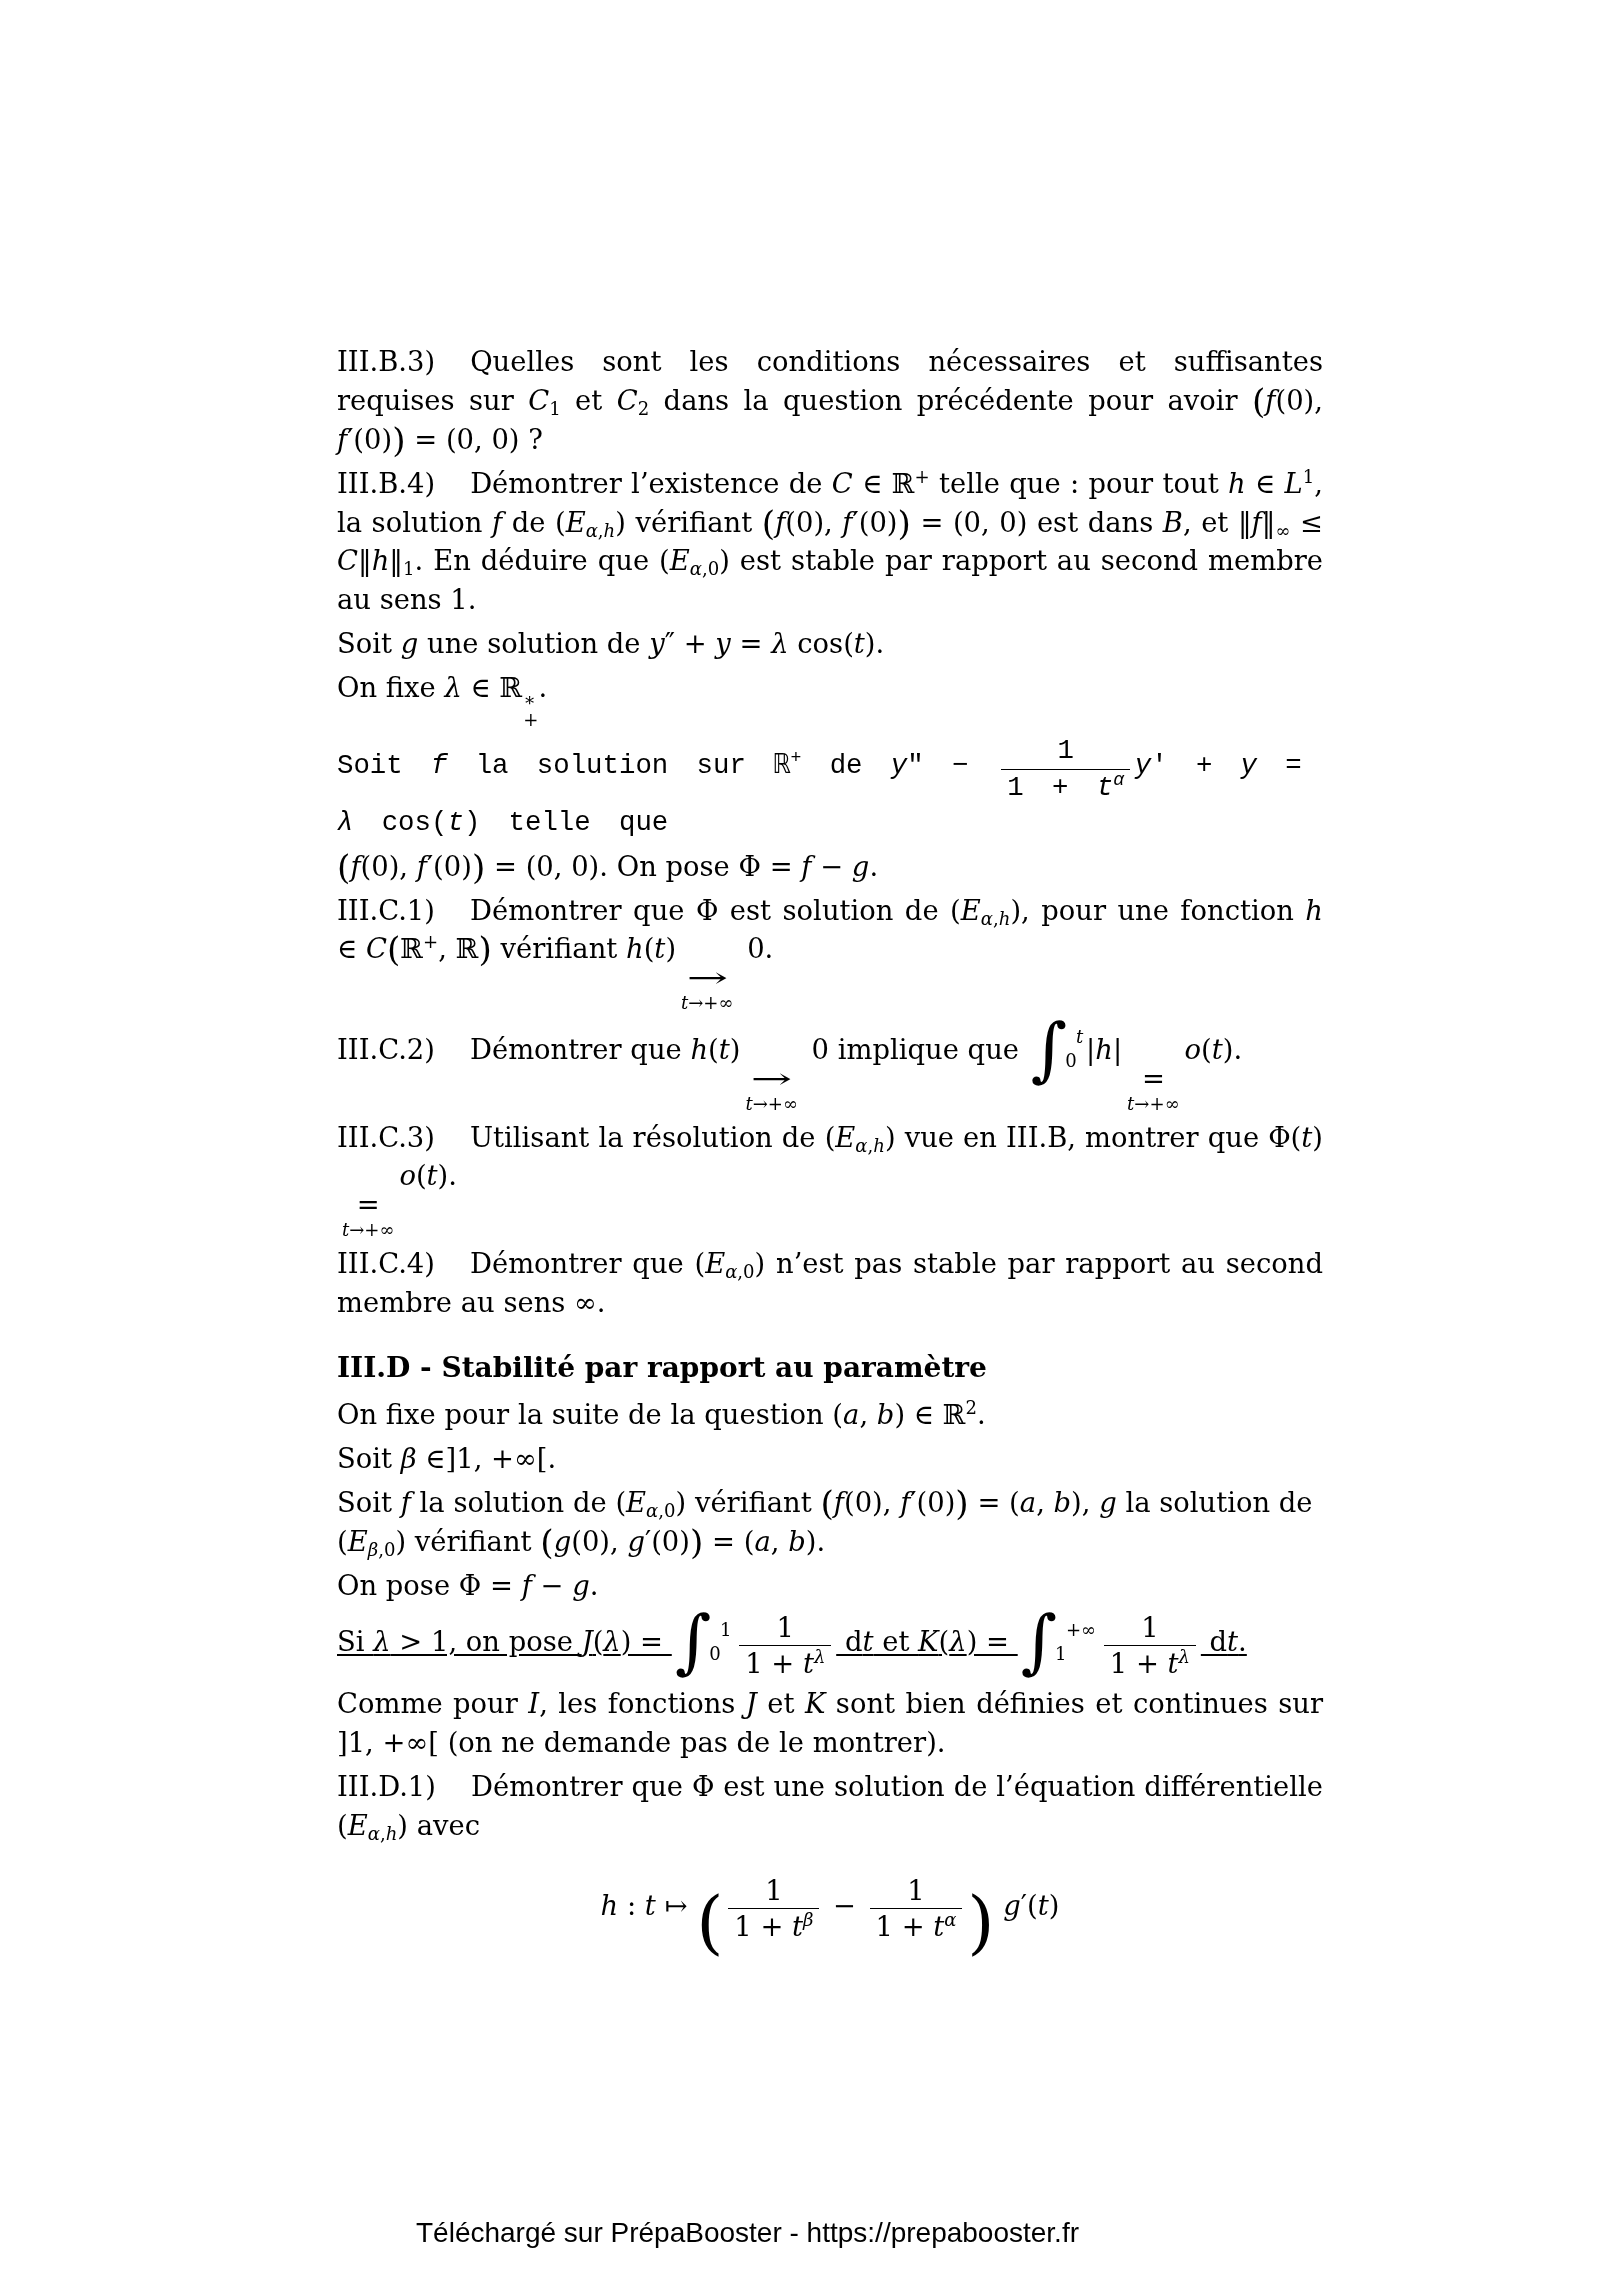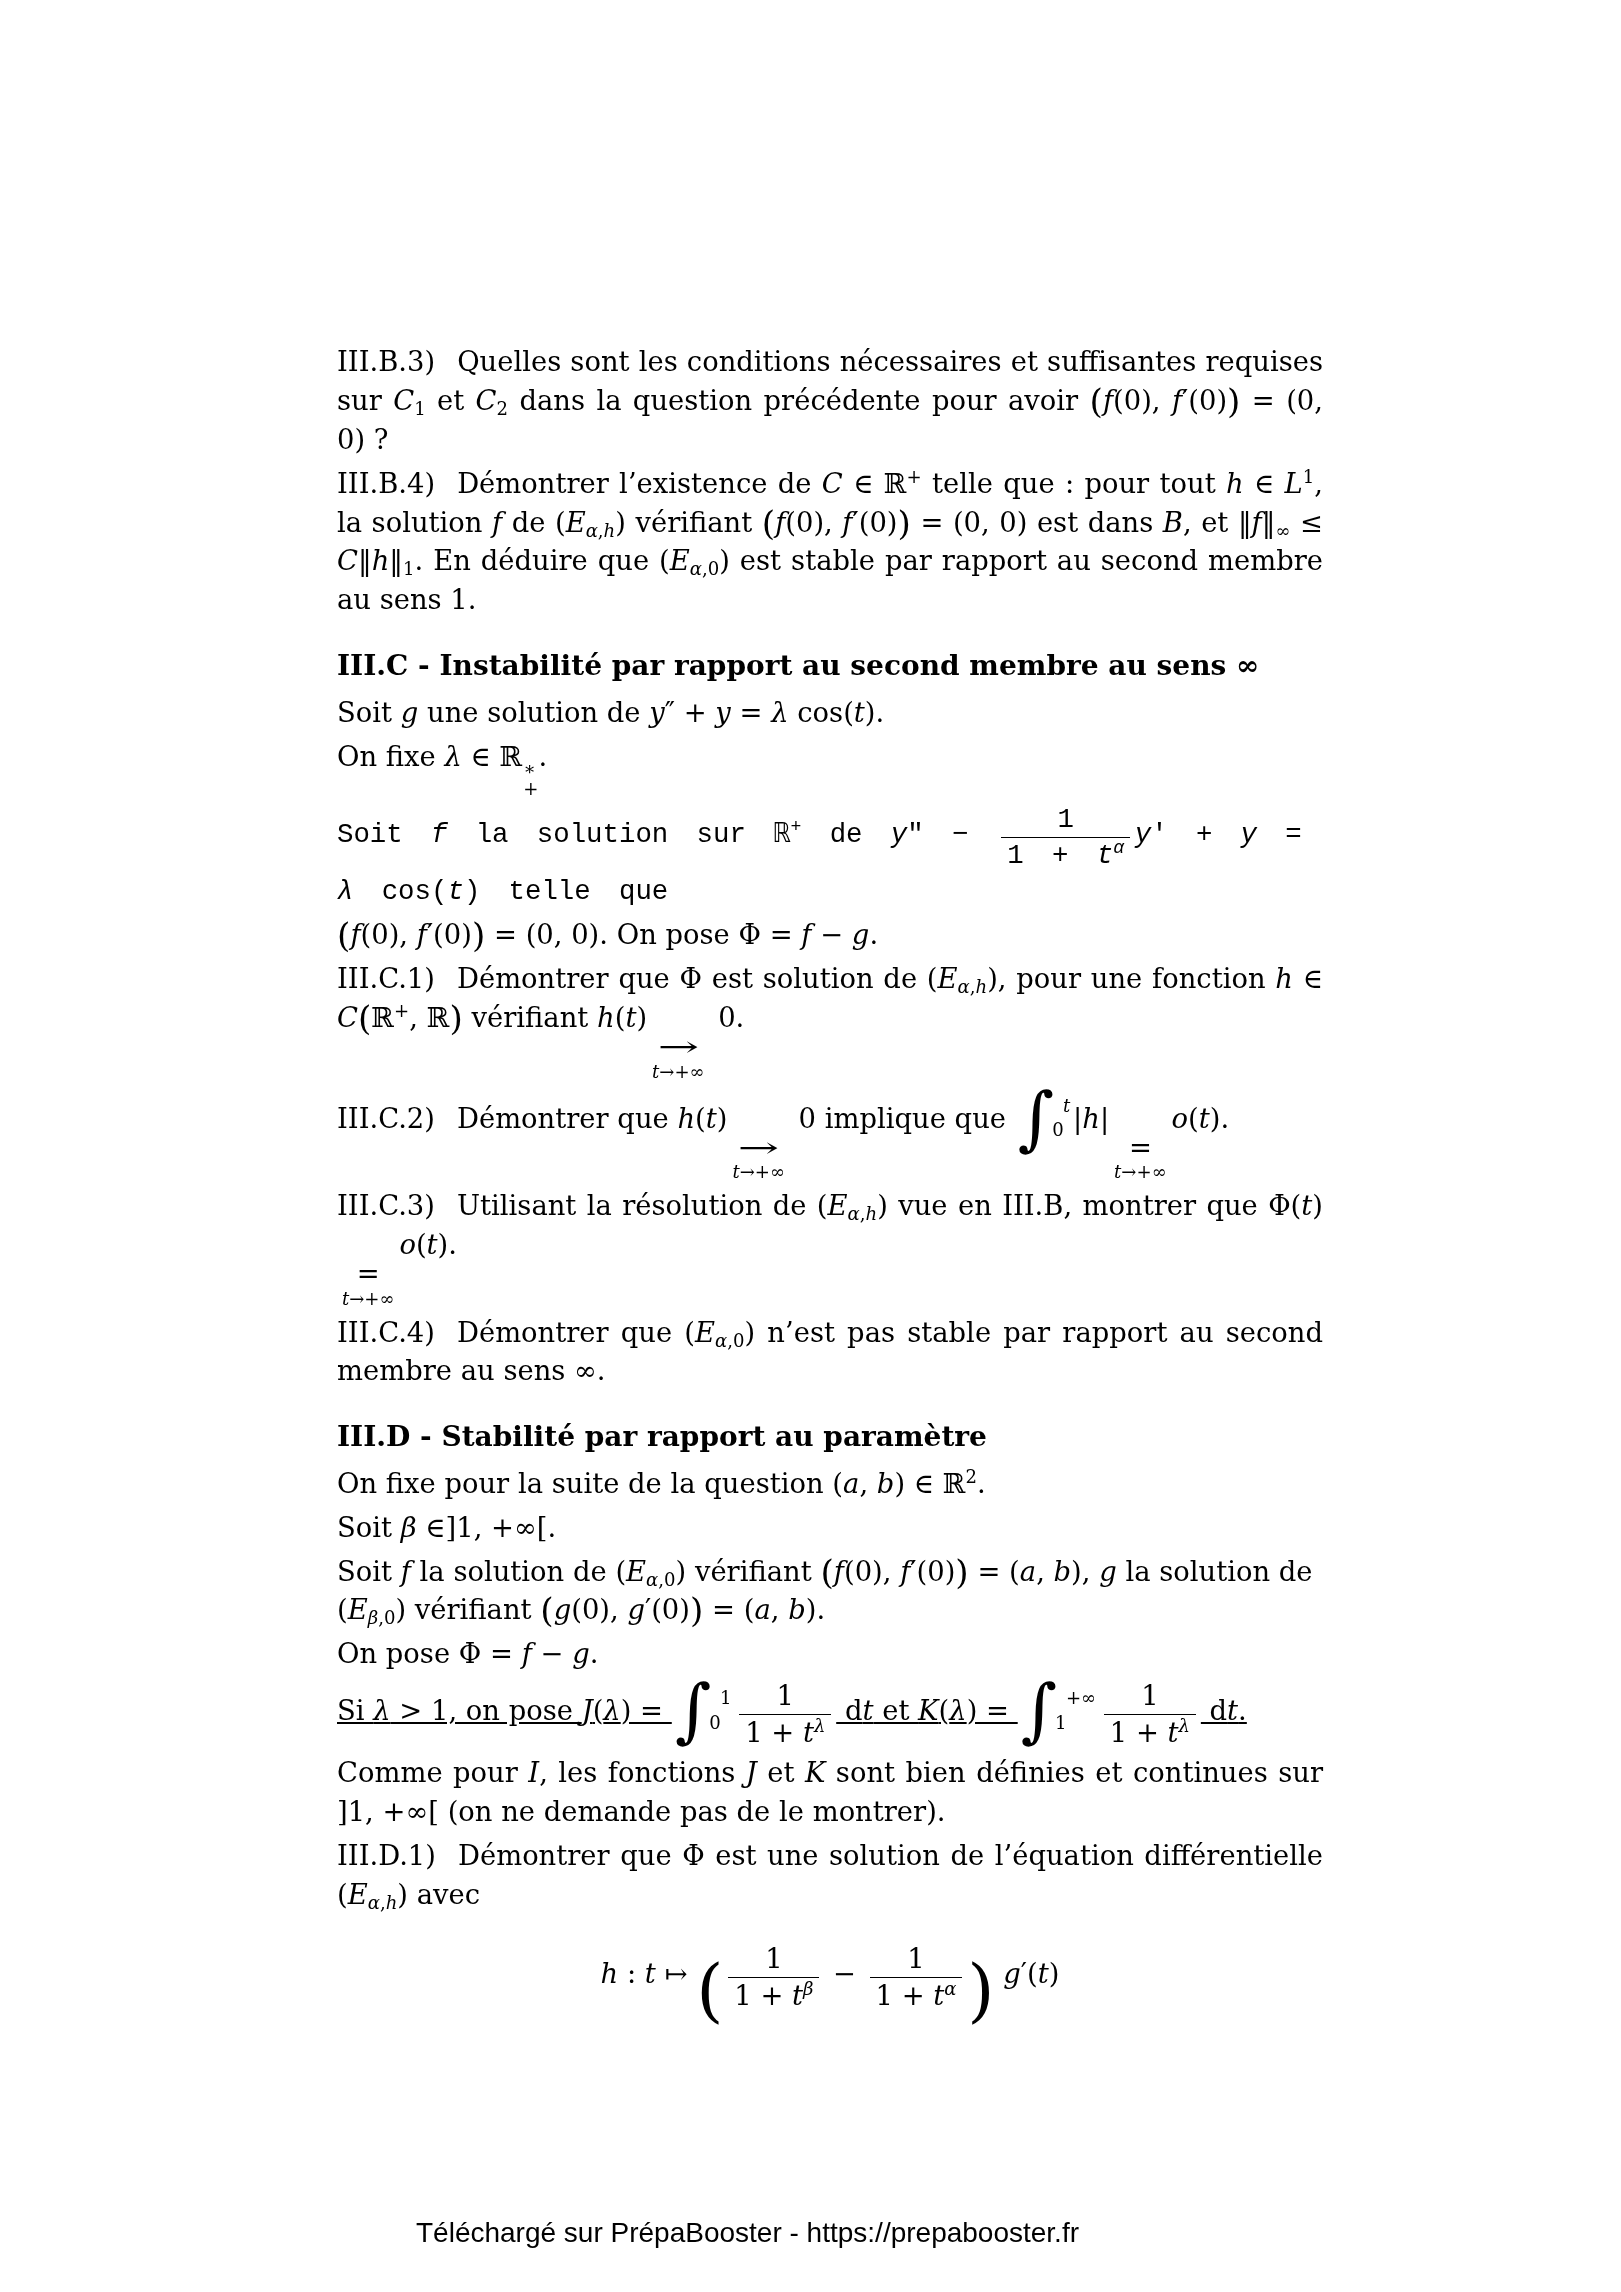--- a/index.html
+++ b/index.html
@@ -11,21 +11,21 @@
   .page{position:absolute;left:337px;top:0;width:986px;padding-top:343px;
         font-size:27.4px;line-height:1.42;}
   p.para{margin:0 0 4.9px 0;text-align:justify;}
   p.intro{margin:0 0 4.9px 0;text-align:left;}
   .q-tight{margin-top:6.9px;}
   .q-c1{margin-top:25.5px;}
   .q-mid{margin-top:13.7px;}
   .q-d1{margin-top:43px;text-align:left;}
   .jk-line{margin-top:25.5px;text-align:left;text-decoration:underline;}
   .comme{margin-top:37px;}
-  .qlabel{margin-right:22px;}
+  .qlabel{margin-right:35px;}
   .heading{font-size:28px;font-weight:bold;margin:27.4px 0 9.8px 0;line-height:1.3;}
   .spread{word-spacing:11.8px;font-family:Liberation Mono, monospace;}
   .display-eq{margin:29px 0 0 0;text-align:center;}
   .mi{font-style:italic;}
   sup,sub{font-size:0.66em;line-height:0;}
   sup{vertical-align:0.55em;}
   sub{vertical-align:-0.25em;}
   .frac{display:inline-block;vertical-align:-0.78em;text-align:center;
         line-height:1.18;margin:0 4.9px;}
   .frac .fn{display:block;padding:0 5.9px 1px 5.9px;}
@@ -50,21 +50,20 @@
 </style>
 </head>
 <body>
 
 <div class="page">
 
   <p class="para"><span class="qlabel">III.B.3)</span><span>Quelles sont les conditions nécessaires et suffisantes requises sur <span class="mi">C</span><sub>1</sub> et <span class="mi">C</span><sub>2</sub> dans la question précédente pour avoir <span class="bp1">(</span><span class="mi">f</span>(0), <span class="mi">f</span>′(0)<span class="bp1">)</span> = (0, 0) ?</span></p>
 
   <p class="para q-tight"><span class="qlabel">III.B.4)</span><span>Démontrer l’existence de <span class="mi">C</span> ∈ ℝ<sup>+</sup> telle que : pour tout <span class="mi">h</span> ∈ <span class="mi">L</span><sup>1</sup>, la solution <span class="mi">f</span> de (<span class="mi">E</span><sub><span class="mi">α</span>,<span class="mi">h</span></sub>) vérifiant <span class="bp1">(</span><span class="mi">f</span>(0), <span class="mi">f</span>′(0)<span class="bp1">)</span> = (0, 0) est dans <span class="mi">B</span>, et ‖<span class="mi">f</span>‖<sub>∞</sub> ≤ <span class="mi">C</span>‖<span class="mi">h</span>‖<sub>1</sub>. En déduire que (<span class="mi">E</span><sub><span class="mi">α</span>,0</sub>) est stable par rapport au second membre au sens 1.</span></p>
 
-  <div class="heading">III.C - Instabilité par rapport au second membre au sens ∞</div>
 
   <p class="intro">Soit <span class="mi">g</span> une solution de <span class="mi">y</span>″ + <span class="mi">y</span> = <span class="mi">λ</span> cos(<span class="mi">t</span>).</p>
   <p class="intro">On fixe <span class="mi">λ</span> ∈ ℝ<span class="ss">
         <span class="ss-t">∗</span>
         <span class="ss-b">+</span>
       </span>.</p>
   <p class="intro spread">Soit <span class="mi">f</span> la solution sur ℝ<sup>+</sup> de <span class="mi">y</span>″ − <span class="frac"><span class="fn">1</span><span class="fd">1 + <span class="mi">t</span><sup><span class="mi">α</span></sup></span></span><span class="mi">y</span>′ + <span class="mi">y</span> = <span class="mi">λ</span> cos(<span class="mi">t</span>) telle que</p>
   <p class="intro"><span class="bp1">(</span><span class="mi">f</span>(0), <span class="mi">f</span>′(0)<span class="bp1">)</span> = (0, 0). On pose Φ = <span class="mi">f</span> − <span class="mi">g</span>.</p>
 
   <p class="para q-c1"><span class="qlabel">III.C.1)</span><span>Démontrer que Φ est solution de (<span class="mi">E</span><sub><span class="mi">α</span>,<span class="mi">h</span></sub>), pour une fonction <span class="mi">h</span> ∈ <span class="mi">C</span><span class="bp1">(</span>ℝ<sup>+</sup>, ℝ<span class="bp1">)</span> vérifiant <span class="mi">h</span>(<span class="mi">t</span>)<span class="under">

